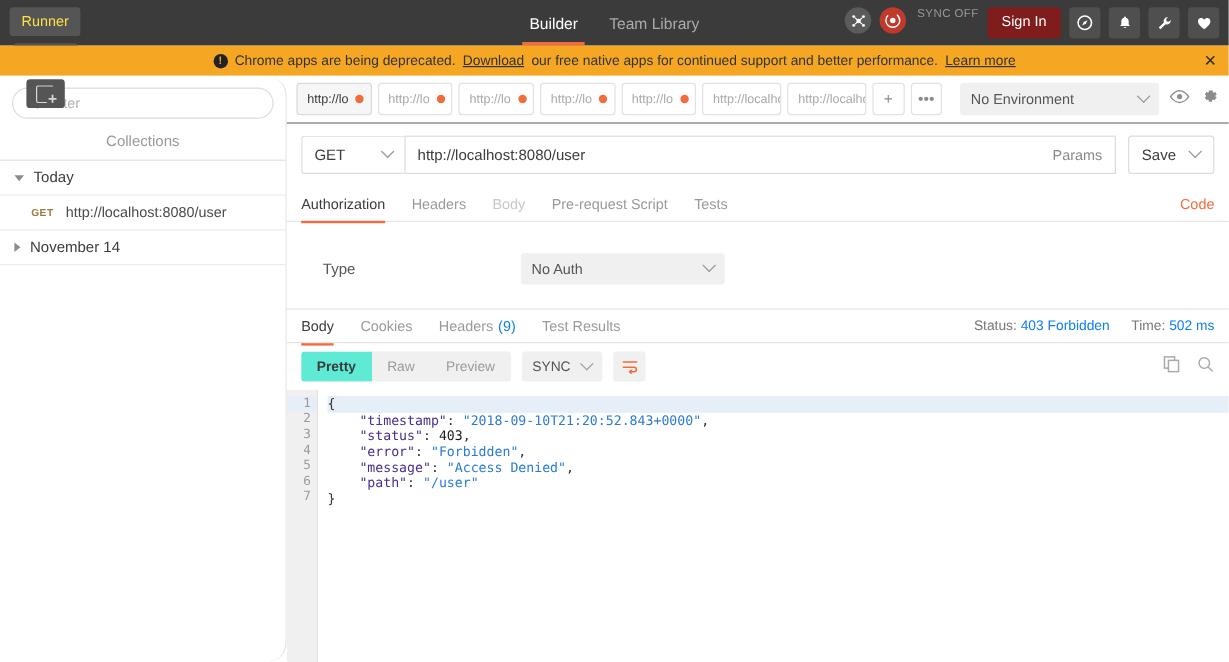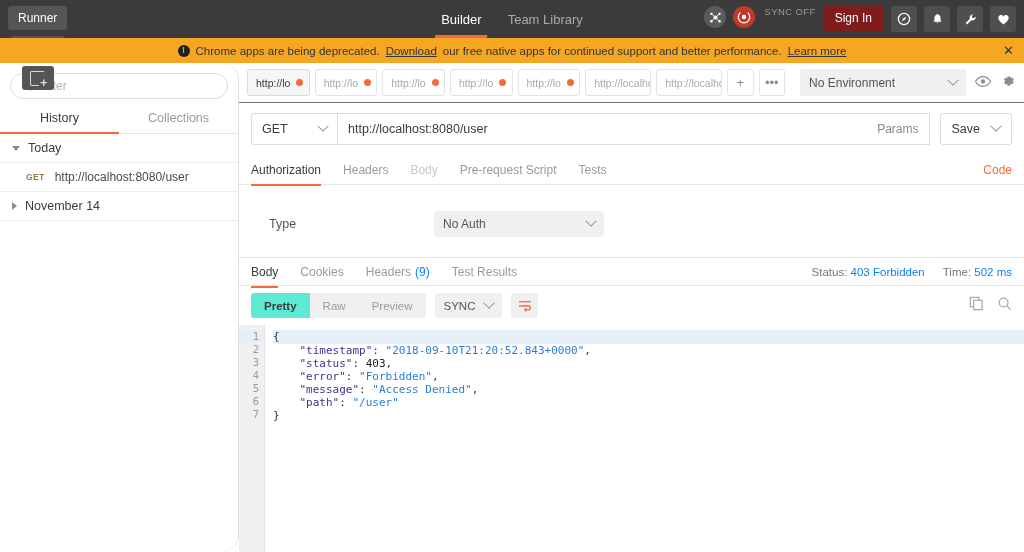--- a/index.html
+++ b/index.html
@@ -15,21 +15,21 @@
     height: 38px; background: #3b3b3b;
     display: flex; align-items: center;
     position: relative;
   }
   .topbar-left { display: flex; align-items: center; padding-left: 8px; gap: 6px; flex-direction: column; }
   .btn-new {
     background: #f26b3a; color: #fff; font-size: 11px; font-weight: bold;
     padding: 5px 11px; border-radius: 3px; letter-spacing: .3px;
   }
   .btn-dark {
-    background: #555; color: #ffffff; font-size: 12px;
+    background: #555; color: #fde047; font-size: 12px;
     padding: 5px 10px; border-radius: 3px; line-height: 14px;
   }
   .btn-icon-dark {
     background: #555; border-radius: 3px; width: 32px; height: 24px;
     display: flex; align-items: center; justify-content: center;
   }
   .split-icon {
     width: 17px; height: 13px; border: 1.6px solid #d8d8d8; border-radius: 1px;
     display: flex;
   }
@@ -337,21 +337,20 @@
     <div class="filter-wrap">
       <div class="filter-box">
         <svg width="12" height="12" viewBox="0 0 16 16">
           <circle cx="7" cy="7" r="4.6" fill="none" stroke="#b0b0b0" stroke-width="1.4"></circle>
           <line x1="10.4" y1="10.4" x2="14" y2="14" stroke="#b0b0b0" stroke-width="1.4"></line>
         </svg>
         <span class="ph">Filter</span>
       </div>
     </div>
     <div class="side-tabs">
-      <div class="side-tab active">History</div>
       <div class="side-tab">Collections</div>
     </div>
     <div class="hist-group">
       <span class="caret-down"></span>
       <span>Today</span>
     </div>
     <div class="hist-item">
       <span class="method-get">GET</span>
       <span class="hist-url">http://localhost:8080/user</span>
     </div>

